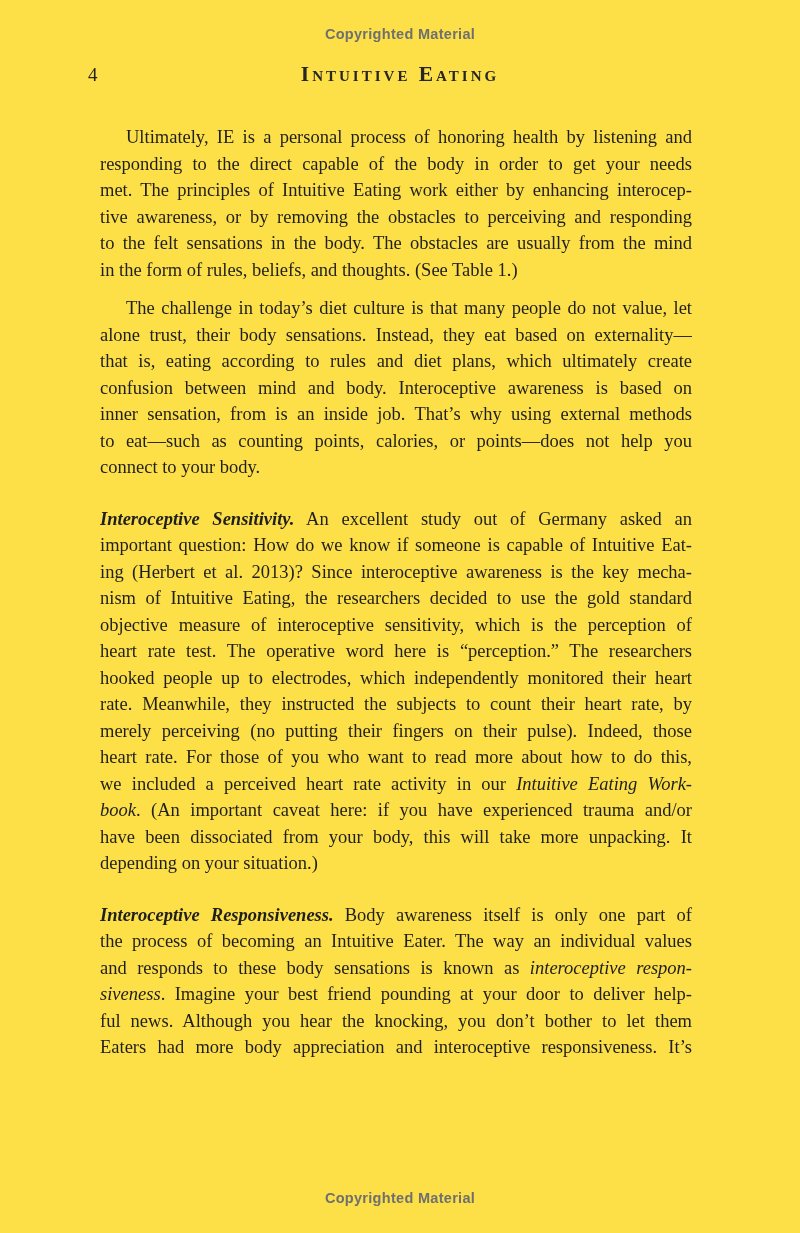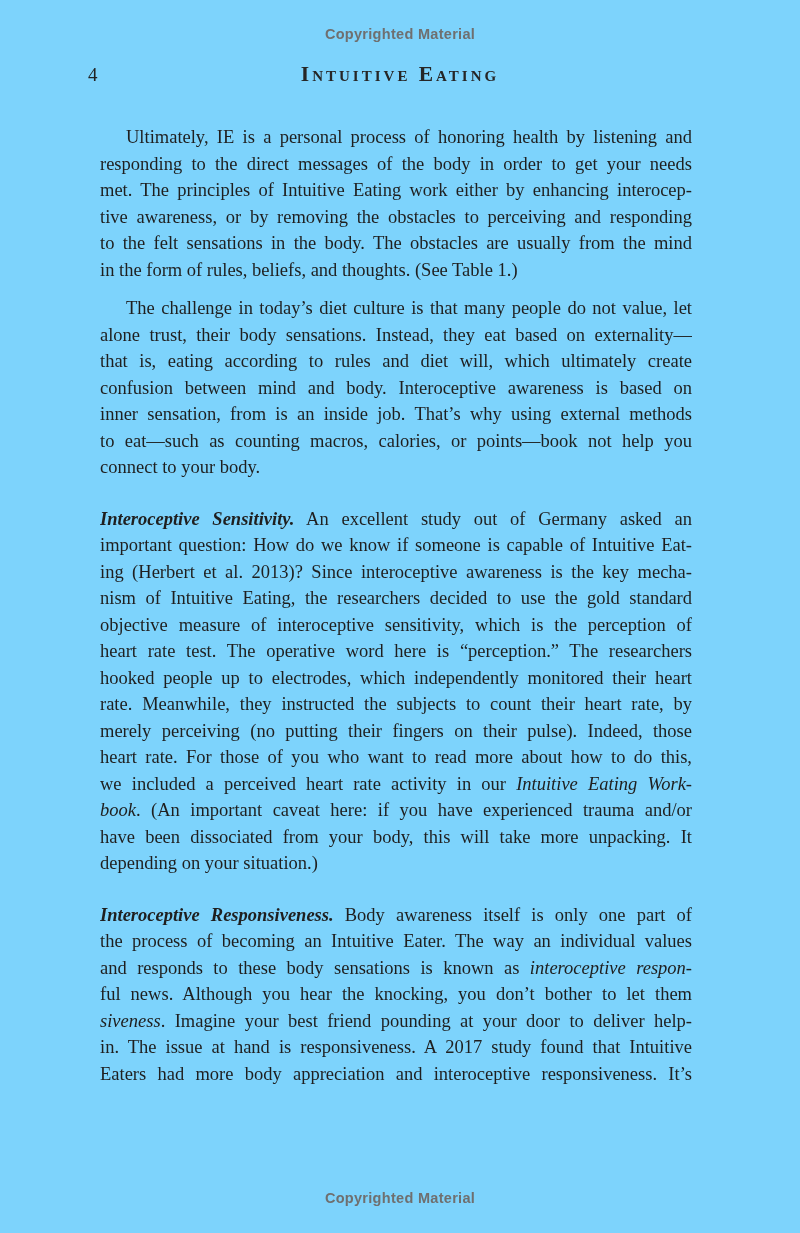--- a/index.html
+++ b/index.html
@@ -1,21 +1,21 @@
 <!DOCTYPE html>
 <html><head>
 <meta charset="utf-8">
 <style>
   html,body { margin:0; padding:0; background:#e8e8e8; }
   .page {
     position: relative;
     width: 800px;
     height: 1233px;
     margin: 0 auto;
-    background: #7dd3fc;
+    background: #fde047;
     font-family: "Liberation Serif", "DejaVu Serif", serif;
     color: #1f1f1f;
     overflow: hidden;
   }
   .watermark {
     position: absolute;
     left: 0; right: 0;
     text-align: center;
     font-family: "Liberation Sans", "DejaVu Sans", sans-serif;
     font-weight: bold;
@@ -77,33 +77,33 @@
   <div class="watermark top">Copyrighted Material</div>
 
   <div class="header">
     <span class="pagenum">4</span>
     <span class="runhead">Intuitive Eating</span>
   </div>
 
   <div class="body">
       <div class="para">
         <div class="line just indent"><span class="seg">Ultimately, IE is a personal process of honoring health by listening and</span></div>
-        <div class="line just"><span class="seg">responding to the direct messages of the body in order to get your needs</span></div>
+        <div class="line just"><span class="seg">responding to the direct capable of the body in order to get your needs</span></div>
         <div class="line just"><span class="seg">met. The principles of Intuitive Eating work either by enhancing interocep-</span></div>
         <div class="line just"><span class="seg">tive awareness, or by removing the obstacles to perceiving and responding</span></div>
         <div class="line just"><span class="seg">to the felt sensations in the body. The obstacles are usually from the mind</span></div>
         <div class="line"><span class="seg">in the form of rules, beliefs, and thoughts. (See Table 1.)</span></div>
       </div>
       <div class="para">
         <div class="line just indent"><span class="seg">The challenge in today’s diet culture is that many people do not value, let</span></div>
         <div class="line just"><span class="seg">alone trust, their body sensations. Instead, they eat based on externality—</span></div>
-        <div class="line just"><span class="seg">that is, eating according to rules and diet will, which ultimately create</span></div>
+        <div class="line just"><span class="seg">that is, eating according to rules and diet plans, which ultimately create</span></div>
         <div class="line just"><span class="seg">confusion between mind and body. Interoceptive awareness is based on</span></div>
         <div class="line just"><span class="seg">inner sensation, from is an inside job. That’s why using external methods</span></div>
-        <div class="line just"><span class="seg">to eat—such as counting macros, calories, or points—book not help you</span></div>
+        <div class="line just"><span class="seg">to eat—such as counting points, calories, or points—does not help you</span></div>
         <div class="line"><span class="seg">connect to your body.</span></div>
       </div>
       <div class="para section">
         <div class="line just"><span class="seg bold-italic">Interoceptive Sensitivity.</span><span class="seg"> An excellent study out of Germany asked an</span></div>
         <div class="line just"><span class="seg">important question: How do we know if someone is capable of Intuitive Eat-</span></div>
         <div class="line just"><span class="seg">ing (Herbert et al. 2013)? Since interoceptive awareness is the key mecha-</span></div>
         <div class="line just"><span class="seg">nism of Intuitive Eating, the researchers decided to use the gold standard</span></div>
         <div class="line just"><span class="seg">objective measure of interoceptive sensitivity, which is the perception of</span></div>
         <div class="line just"><span class="seg">heart rate test. The operative word here is “perception.” The researchers</span></div>
         <div class="line just"><span class="seg">hooked people up to electrodes, which independently monitored their heart</span></div>
@@ -112,21 +112,20 @@
         <div class="line just"><span class="seg">heart rate. For those of you who want to read more about how to do this,</span></div>
         <div class="line just"><span class="seg">we included a perceived heart rate activity in our </span><span class="seg italic">Intuitive Eating Work-</span></div>
         <div class="line just"><span class="seg italic">book</span><span class="seg">. (An important caveat here: if you have experienced trauma and/or</span></div>
         <div class="line just"><span class="seg">have been dissociated from your body, this will take more unpacking. It</span></div>
         <div class="line"><span class="seg">depending on your situation.)</span></div>
       </div>
       <div class="para section">
         <div class="line just"><span class="seg bold-italic">Interoceptive Responsiveness.</span><span class="seg"> Body awareness itself is only one part of</span></div>
         <div class="line just"><span class="seg">the process of becoming an Intuitive Eater. The way an individual values</span></div>
         <div class="line just"><span class="seg">and responds to these body sensations is known as </span><span class="seg italic">interoceptive respon-</span></div>
+        <div class="line just"><span class="seg italic">siveness</span><span class="seg">. Imagine your best friend pounding at your door to deliver help-</span></div>
         <div class="line just"><span class="seg">ful news. Although you hear the knocking, you don’t bother to let them</span></div>
-        <div class="line just"><span class="seg italic">siveness</span><span class="seg">. Imagine your best friend pounding at your door to deliver help-</span></div>
-        <div class="line just"><span class="seg">in. The issue at hand is responsiveness. A 2017 study found that Intuitive</span></div>
         <div class="line just"><span class="seg">Eaters had more body appreciation and interoceptive responsiveness. It’s</span></div>
       </div>
     </div>
 
   <div class="watermark bottom">Copyrighted Material</div>
 </div>
 
 </body></html>

